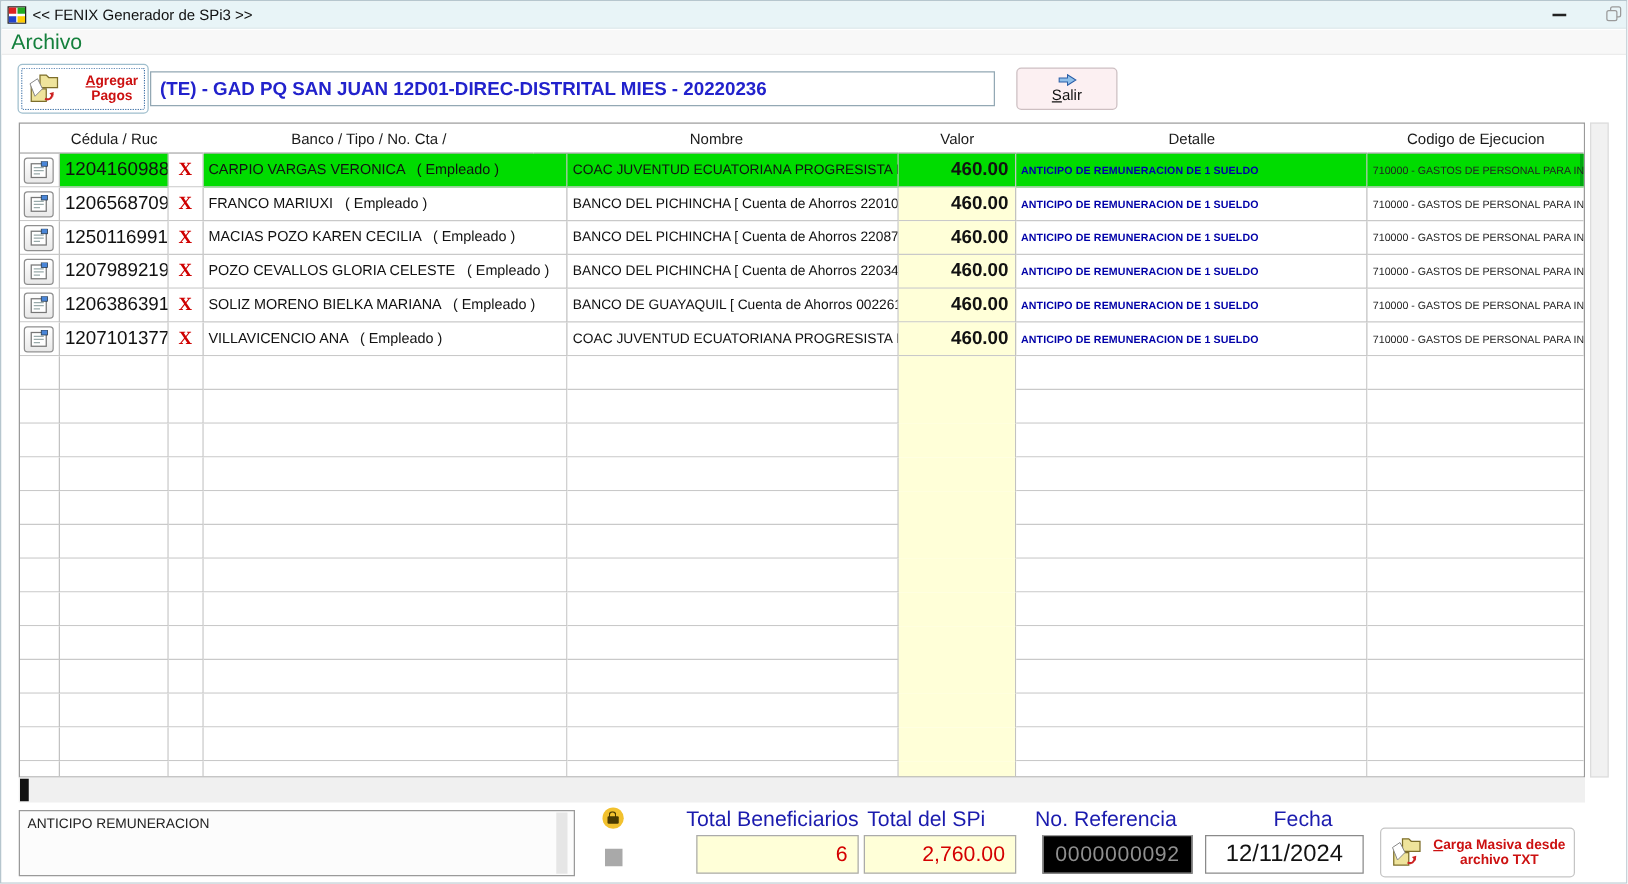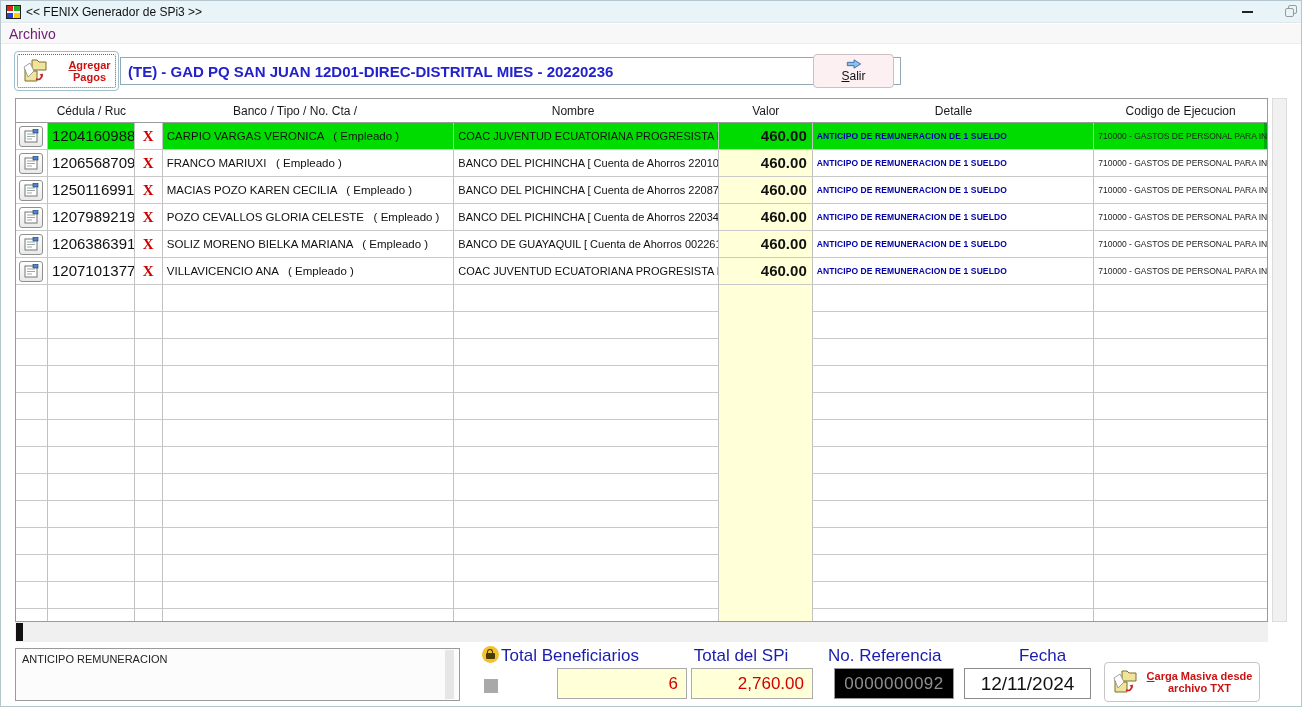--- a/index.html
+++ b/index.html
@@ -14,30 +14,30 @@
   #app-icon .q3{left:0;bottom:0;background:#24c;} #app-icon .q4{right:0;bottom:0;background:#fc0;}
   #title-text { font-size:12px; color:#111; }
   #win-min { position:absolute; left:1232px; top:0; width:28px; height:22px; display:flex; align-items:center; justify-content:center; }
   #win-min b { width:11px; height:2px; background:#222; }
   #win-restore { position:absolute; left:1278px; top:0; width:24px; height:22px; }
   #win-restore .sq { position:absolute; width:9px; height:9px; border:1px solid #9a9a9a; border-radius:2px; background:transparent; }
   #win-restore .back { left:9px; top:4px; } #win-restore .front { left:6px; top:7px; background:#e8f4f7; }
 
   
   #menubar { position:absolute; left:0; top:23px; width:100%; height:20px; background:#f8f8f8; border-bottom:1px solid #ececec; display:flex; align-items:center; }
-  #menu-archivo { font-size:14px; color:#701a75; padding:2px 8px; }
+  #menu-archivo { font-size:17px; color:#15803d; padding:2px 8px; }
 
   
   .tool-btn { position:absolute; background:#fff; border:1px solid #9fbecd; border-radius:4px; display:flex; align-items:center; justify-content:center; cursor:default; }
   .focus-dots { position:absolute; inset:2px; border:1px dotted #3a6ea5; border-radius:2px; pointer-events:none; }
   #btn-agregar { left:13px; top:50px; width:105px; height:40px; gap:16px; }
   #btn-agregar .lbl, #btn-carga .lbl { color:#cc1111; font-weight:bold; font-size:11px; line-height:12px; text-align:center; }
   .ul-first { display:block; }
   .ul-first::first-letter { text-decoration:underline; }
-  #entity-field { position:absolute; left:119px; top:56px; width:781px; height:28px; background:#fff; border:1px solid #93a8b4; font-weight:bold; font-size:15px; color:#2222cc; display:flex; align-items:center; padding-left:7px; white-space:pre; overflow:hidden; }
+  #entity-field { position:absolute; left:119px; top:56px; width:676px; height:28px; background:#fff; border:1px solid #93a8b4; font-weight:bold; font-size:15px; color:#2222cc; display:flex; align-items:center; padding-left:7px; white-space:pre; overflow:hidden; }
   #btn-salir { left:812px; top:53px; width:81px; height:34px; background:#fcf0f2; border:1px solid #cdbfc2; flex-direction:column; gap:0; }
   #btn-salir .lbl { font-size:12px; color:#111; }
   .arrow-right { width:18px; height:10px; }
 
   
   #grid { position:absolute; left:14px; top:97px; width:1253px; height:524px; border:1px solid #9a9a9a; background:#fff; overflow:hidden; }
   .grow { display:flex; height:27px; }
   #grid-header { height:24px; }
   .cell { border-right:1px solid #c2c2c2; border-bottom:1px solid #c9c9c9; overflow:hidden; white-space:pre; }
   .hcell { display:flex; align-items:center; justify-content:center; font-size:12px; color:#1a1a1a; border-bottom:1px solid #9a9a9a; height:24px; background:#fff; }
@@ -63,21 +63,21 @@
 
   
   #memo { position:absolute; left:14px; top:647px; width:445px; height:53px; background:#fcfcfc; border:1px solid #9a9a9a; font-size:11px; color:#222; padding:4px 14px 4px 6px; }
   #memo-scroll { position:absolute; left:444px; top:649px; width:9px; height:49px; background:#e6e6e6; }
   #lock-icon { position:absolute; left:481px; top:645px; width:17px; height:17px; border-radius:50%; background:#f2c12e; }
   #lock-icon .shackle { position:absolute; left:5px; top:3px; width:6px; height:6px; border:1.5px solid #4a3a00; border-bottom:none; border-radius:4px 4px 0 0; }
   #lock-icon .body { position:absolute; left:4px; top:7px; width:9px; height:6px; background:#4a3a00; border-radius:1px; }
   #gray-square { position:absolute; left:483px; top:678px; width:14px; height:14px; background:#a9a9a9; }
 
   .flabel { position:absolute; top:645px; height:20px; font-size:17px; color:#1b1bae; white-space:pre; }
-  #lbl-benef { left:500px; width:186px; }
+  #lbl-benef { left:500px; width:186px; text-align:right; }
   #lbl-spi   { left:680px; width:120px; text-align:center; }
   #lbl-ref   { left:827px; }
   #lbl-fecha { left:963px; width:127px; text-align:center; padding-left:30px; }
   .ffield { position:absolute; top:667px; height:31px; border:1px solid #ababab; font-size:17px; display:flex; align-items:center; }
   #fld-benef { left:556px; width:130px; background:#ffffd8; color:#d40000; justify-content:flex-end; padding-right:8px; }
   #fld-spi   { left:690px; width:122px; background:#ffffd8; color:#d40000; justify-content:flex-end; padding-right:8px; }
   #fld-ref   { left:833px; width:120px; background:#000000; color:#8f8f8f; border-color:#9a9a9a; justify-content:center; letter-spacing:.5px;text-align:center; }
   #fld-fecha { left:963px; width:127px; background:#fff; color:#111; border-color:#8a8a8a; justify-content:center; font-size:19px; }
   #btn-carga { left:1103px; top:661px; width:156px; height:40px; gap:5px; border:1px solid #c5c5c5; }
 

